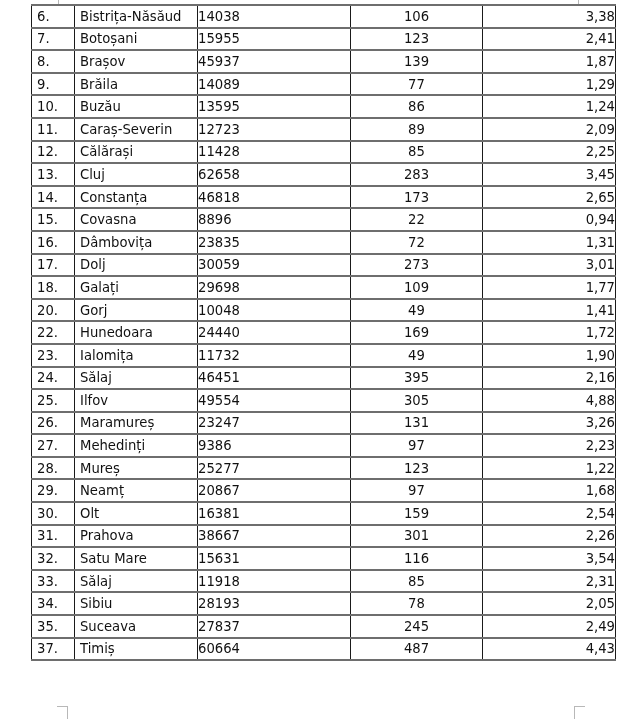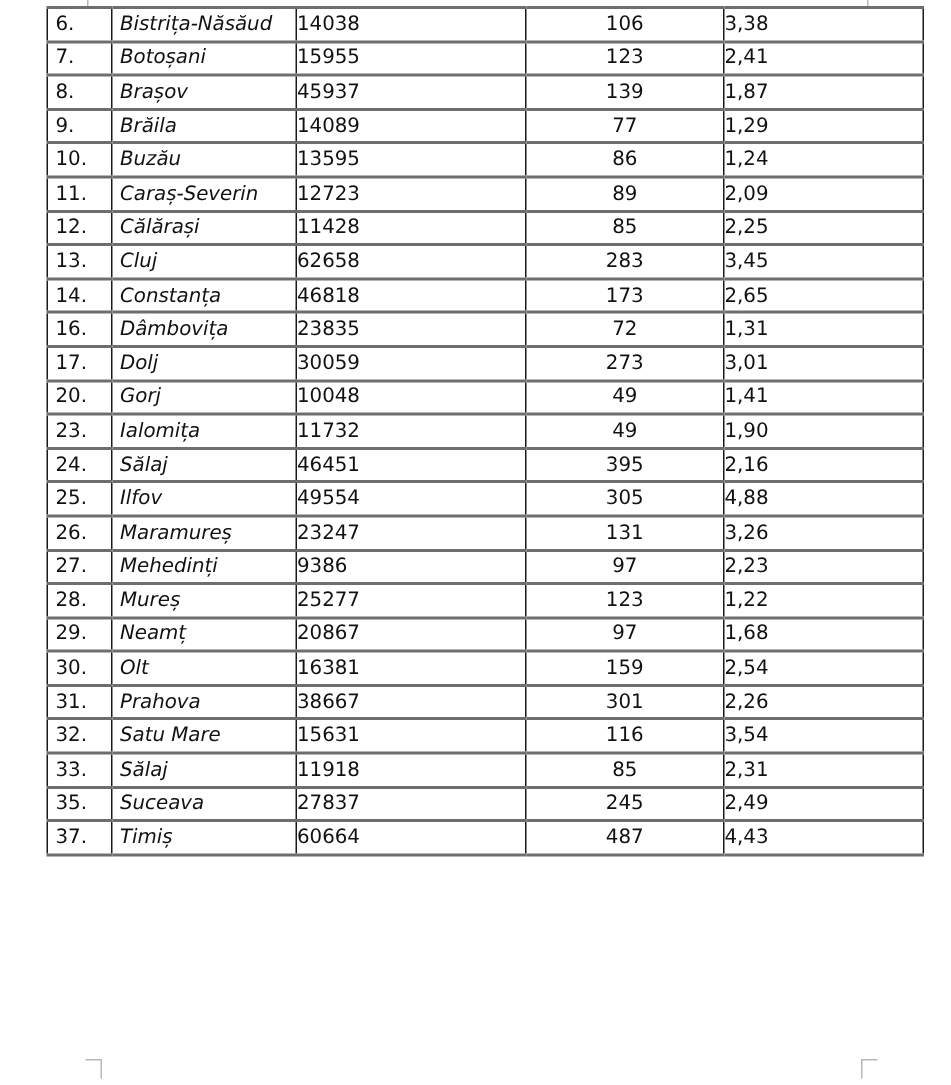--- a/index.html
+++ b/index.html
@@ -40,24 +40,24 @@
     border-top: 1px solid #6e6e6e;
     border-bottom: 2px solid #6e6e6e;
     line-height: 19px;
     white-space: nowrap;
     overflow: hidden;
   }
   table.data-table tr:first-child td {
     border-top: 2px solid #6e6e6e;
   }
   td.c-num { width: 37px; padding-left: 5px !important; text-align: left; }
-  td.c-name { width: 117px; padding-left: 5px !important; text-align: left; font-style: italic; }
+  td.c-name { width: 117px; padding-left: 5px !important; text-align: left; }
   td.c-a { width: 152px; text-align: left; }
   td.c-b { width: 131px; text-align: center; }
-  td.c-c { width: 132px; text-align: left; }
+  td.c-c { width: 132px; text-align: right; }
   .corner {
     position: absolute;
     width: 10px;
     height: 12px;
     border-color: #b8b8b8;
     border-style: solid;
     border-width: 0;
   }
   .corner-tl { left: 48px; top: 0px; height: 4px; border-right-width: 1px; }
   .corner-tr { left: 578px; top: 0px; height: 4px; border-left-width: 1px; }
@@ -130,41 +130,62 @@
           <td class="c-c">3,45</td>
         </tr>
         <tr>
           <td class="c-num">14.</td>
           <td class="c-name">Constanța</td>
           <td class="c-a">46818</td>
           <td class="c-b">173</td>
           <td class="c-c">2,65</td>
         </tr>
         <tr>
+          <td class="c-num">15.</td>
+          <td class="c-name">Covasna</td>
+          <td class="c-a">8896</td>
+          <td class="c-b">22</td>
+          <td class="c-c">0,94</td>
+        </tr>
+        <tr>
           <td class="c-num">16.</td>
           <td class="c-name">Dâmbovița</td>
           <td class="c-a">23835</td>
           <td class="c-b">72</td>
           <td class="c-c">1,31</td>
         </tr>
         <tr>
           <td class="c-num">17.</td>
           <td class="c-name">Dolj</td>
           <td class="c-a">30059</td>
           <td class="c-b">273</td>
           <td class="c-c">3,01</td>
         </tr>
         <tr>
+          <td class="c-num">18.</td>
+          <td class="c-name">Galați</td>
+          <td class="c-a">29698</td>
+          <td class="c-b">109</td>
+          <td class="c-c">1,77</td>
+        </tr>
+        <tr>
           <td class="c-num">20.</td>
           <td class="c-name">Gorj</td>
           <td class="c-a">10048</td>
           <td class="c-b">49</td>
           <td class="c-c">1,41</td>
         </tr>
         <tr>
+          <td class="c-num">22.</td>
+          <td class="c-name">Hunedoara</td>
+          <td class="c-a">24440</td>
+          <td class="c-b">169</td>
+          <td class="c-c">1,72</td>
+        </tr>
+        <tr>
           <td class="c-num">23.</td>
           <td class="c-name">Ialomița</td>
           <td class="c-a">11732</td>
           <td class="c-b">49</td>
           <td class="c-c">1,90</td>
         </tr>
         <tr>
           <td class="c-num">24.</td>
           <td class="c-name">Sălaj</td>
           <td class="c-a">46451</td>
@@ -228,20 +249,27 @@
           <td class="c-c">3,54</td>
         </tr>
         <tr>
           <td class="c-num">33.</td>
           <td class="c-name">Sălaj</td>
           <td class="c-a">11918</td>
           <td class="c-b">85</td>
           <td class="c-c">2,31</td>
         </tr>
         <tr>
+          <td class="c-num">34.</td>
+          <td class="c-name">Sibiu</td>
+          <td class="c-a">28193</td>
+          <td class="c-b">78</td>
+          <td class="c-c">2,05</td>
+        </tr>
+        <tr>
           <td class="c-num">35.</td>
           <td class="c-name">Suceava</td>
           <td class="c-a">27837</td>
           <td class="c-b">245</td>
           <td class="c-c">2,49</td>
         </tr>
         <tr>
           <td class="c-num">37.</td>
           <td class="c-name">Timiș</td>
           <td class="c-a">60664</td>

